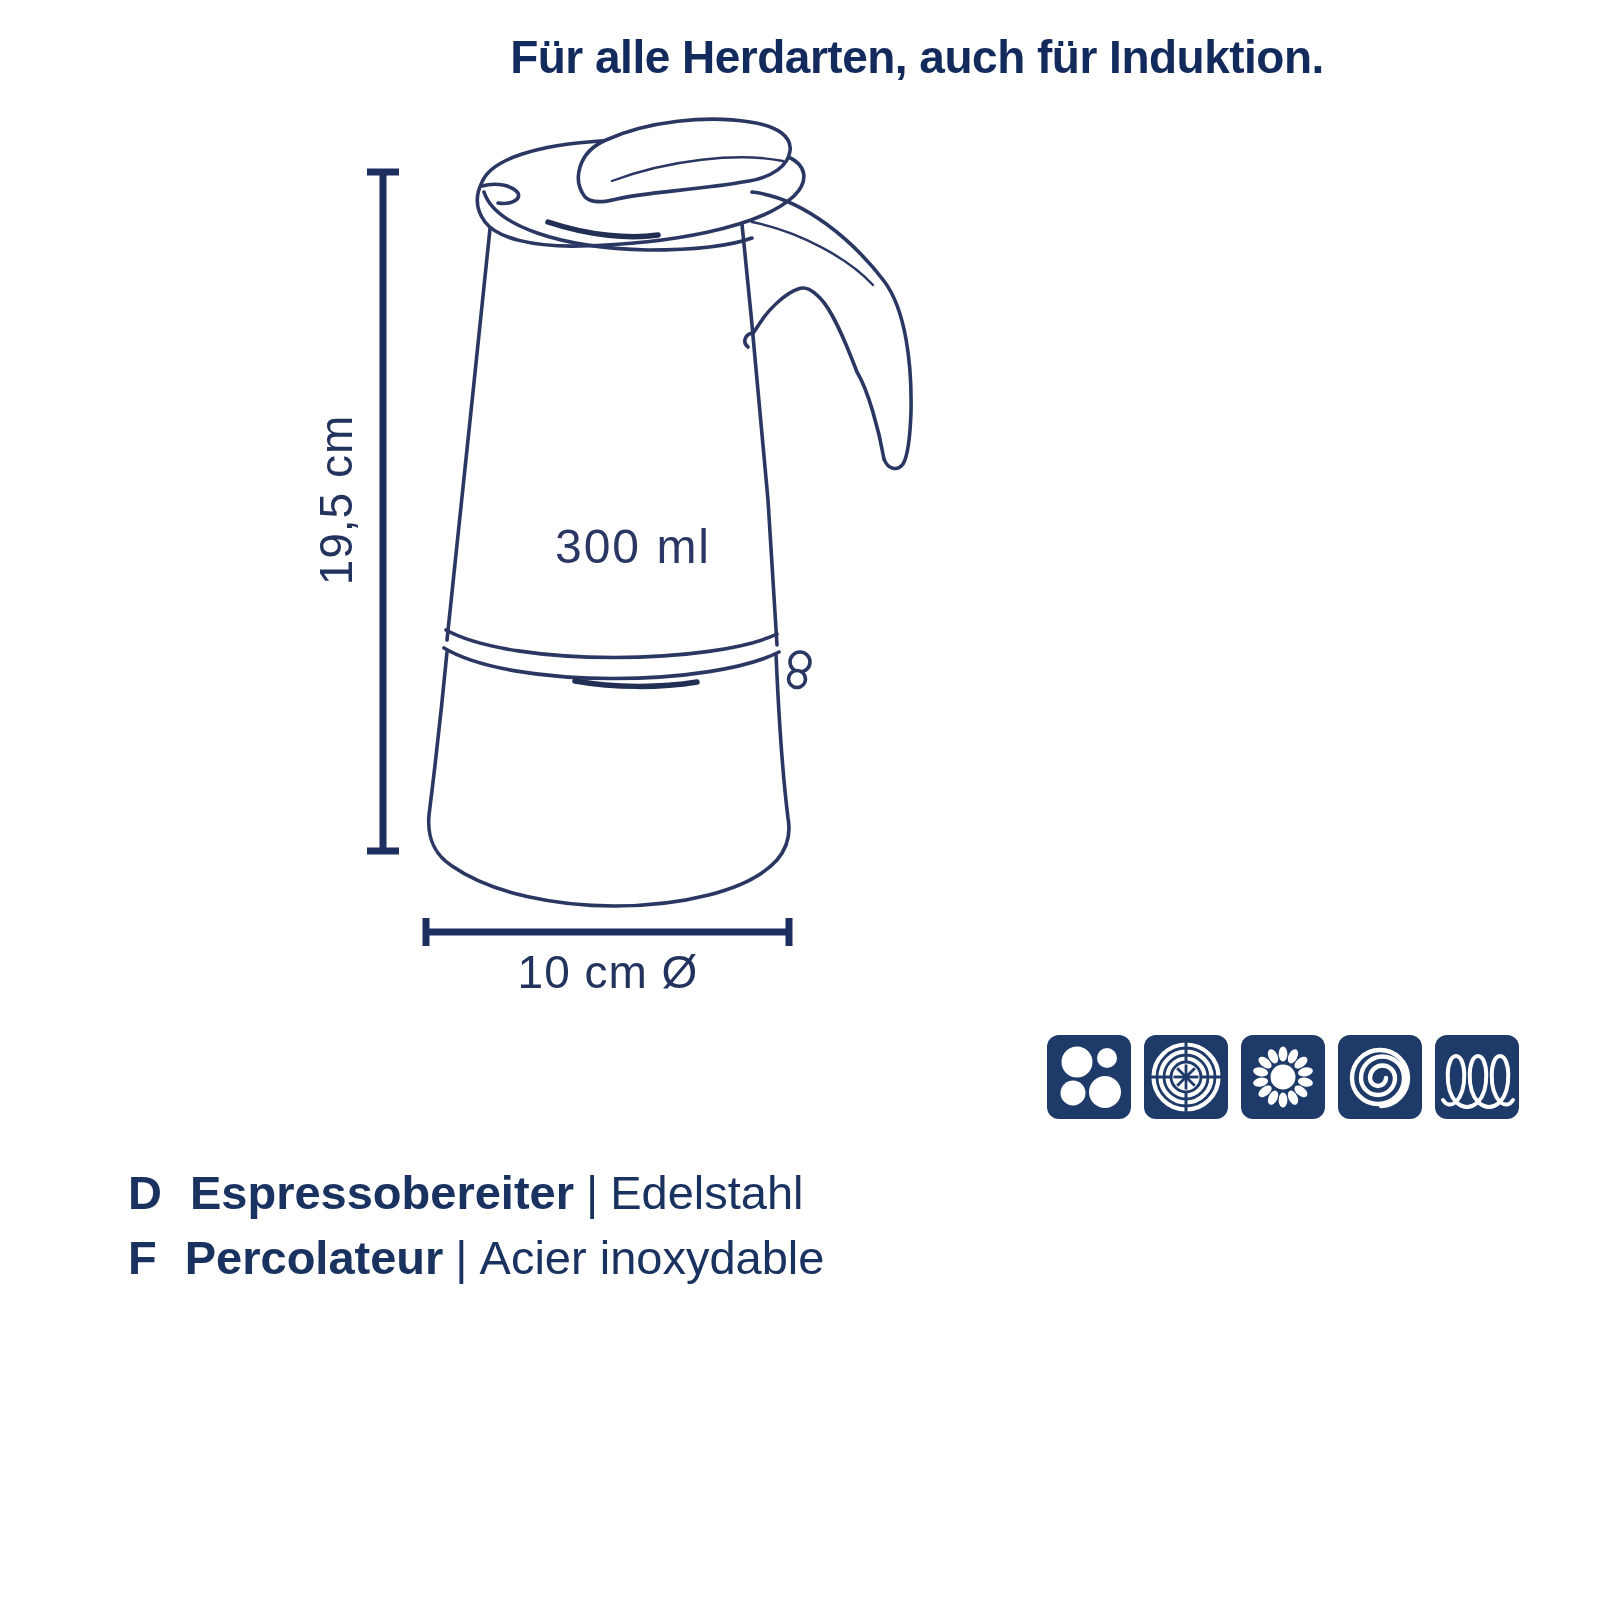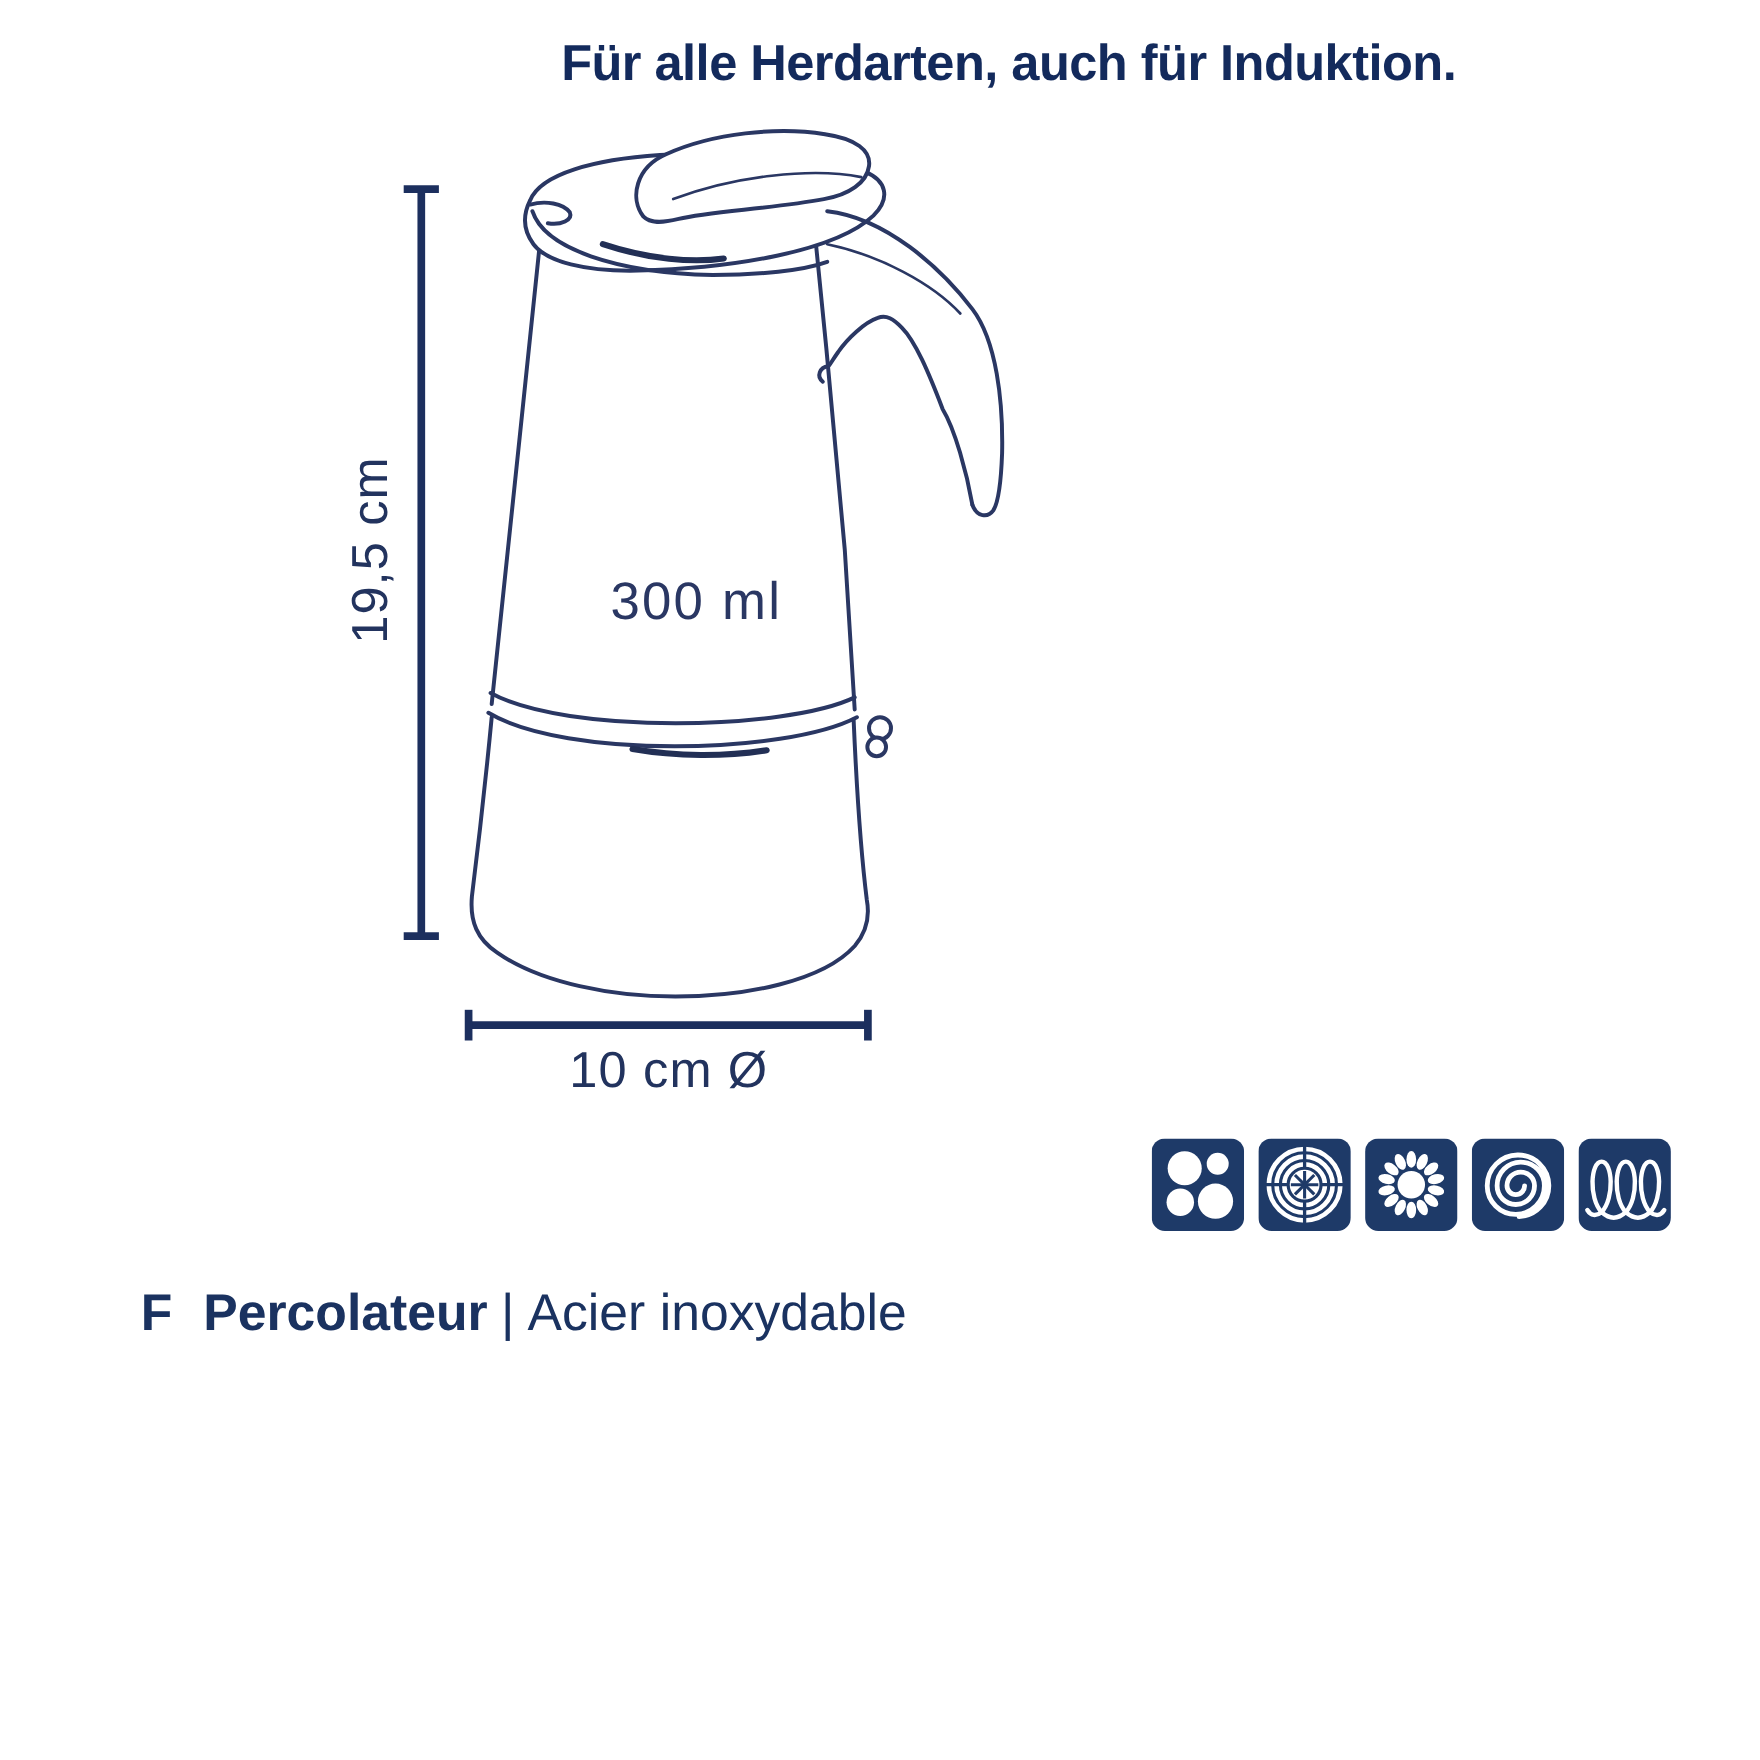--- a/index.html
+++ b/index.html
@@ -180,17 +180,20 @@
         <path d="M 21,67 Q 32,77 43,67"></path>
         <path d="M 43,67 Q 54,77 65,67"></path>
         <path d="M 21,67 Q 13,73 8,65"></path>
         <path d="M 65,67 Q 73,73 78,65"></path>
       </g>
     </svg>
   </div>
 
   <div class="products">
     <div class="row">
+      <span class="code">D</span><span class="pname">Espressobereiter</span><span class="sep">|</span><span class="material">Edelstahl</span>
+    </div>
+    <div class="row">
       <span class="code">F</span><span class="pname">Percolateur</span><span class="sep">|</span><span class="material">Acier inoxydable</span>
     </div>
   </div>
 
 </div>
 
 </body></html>

